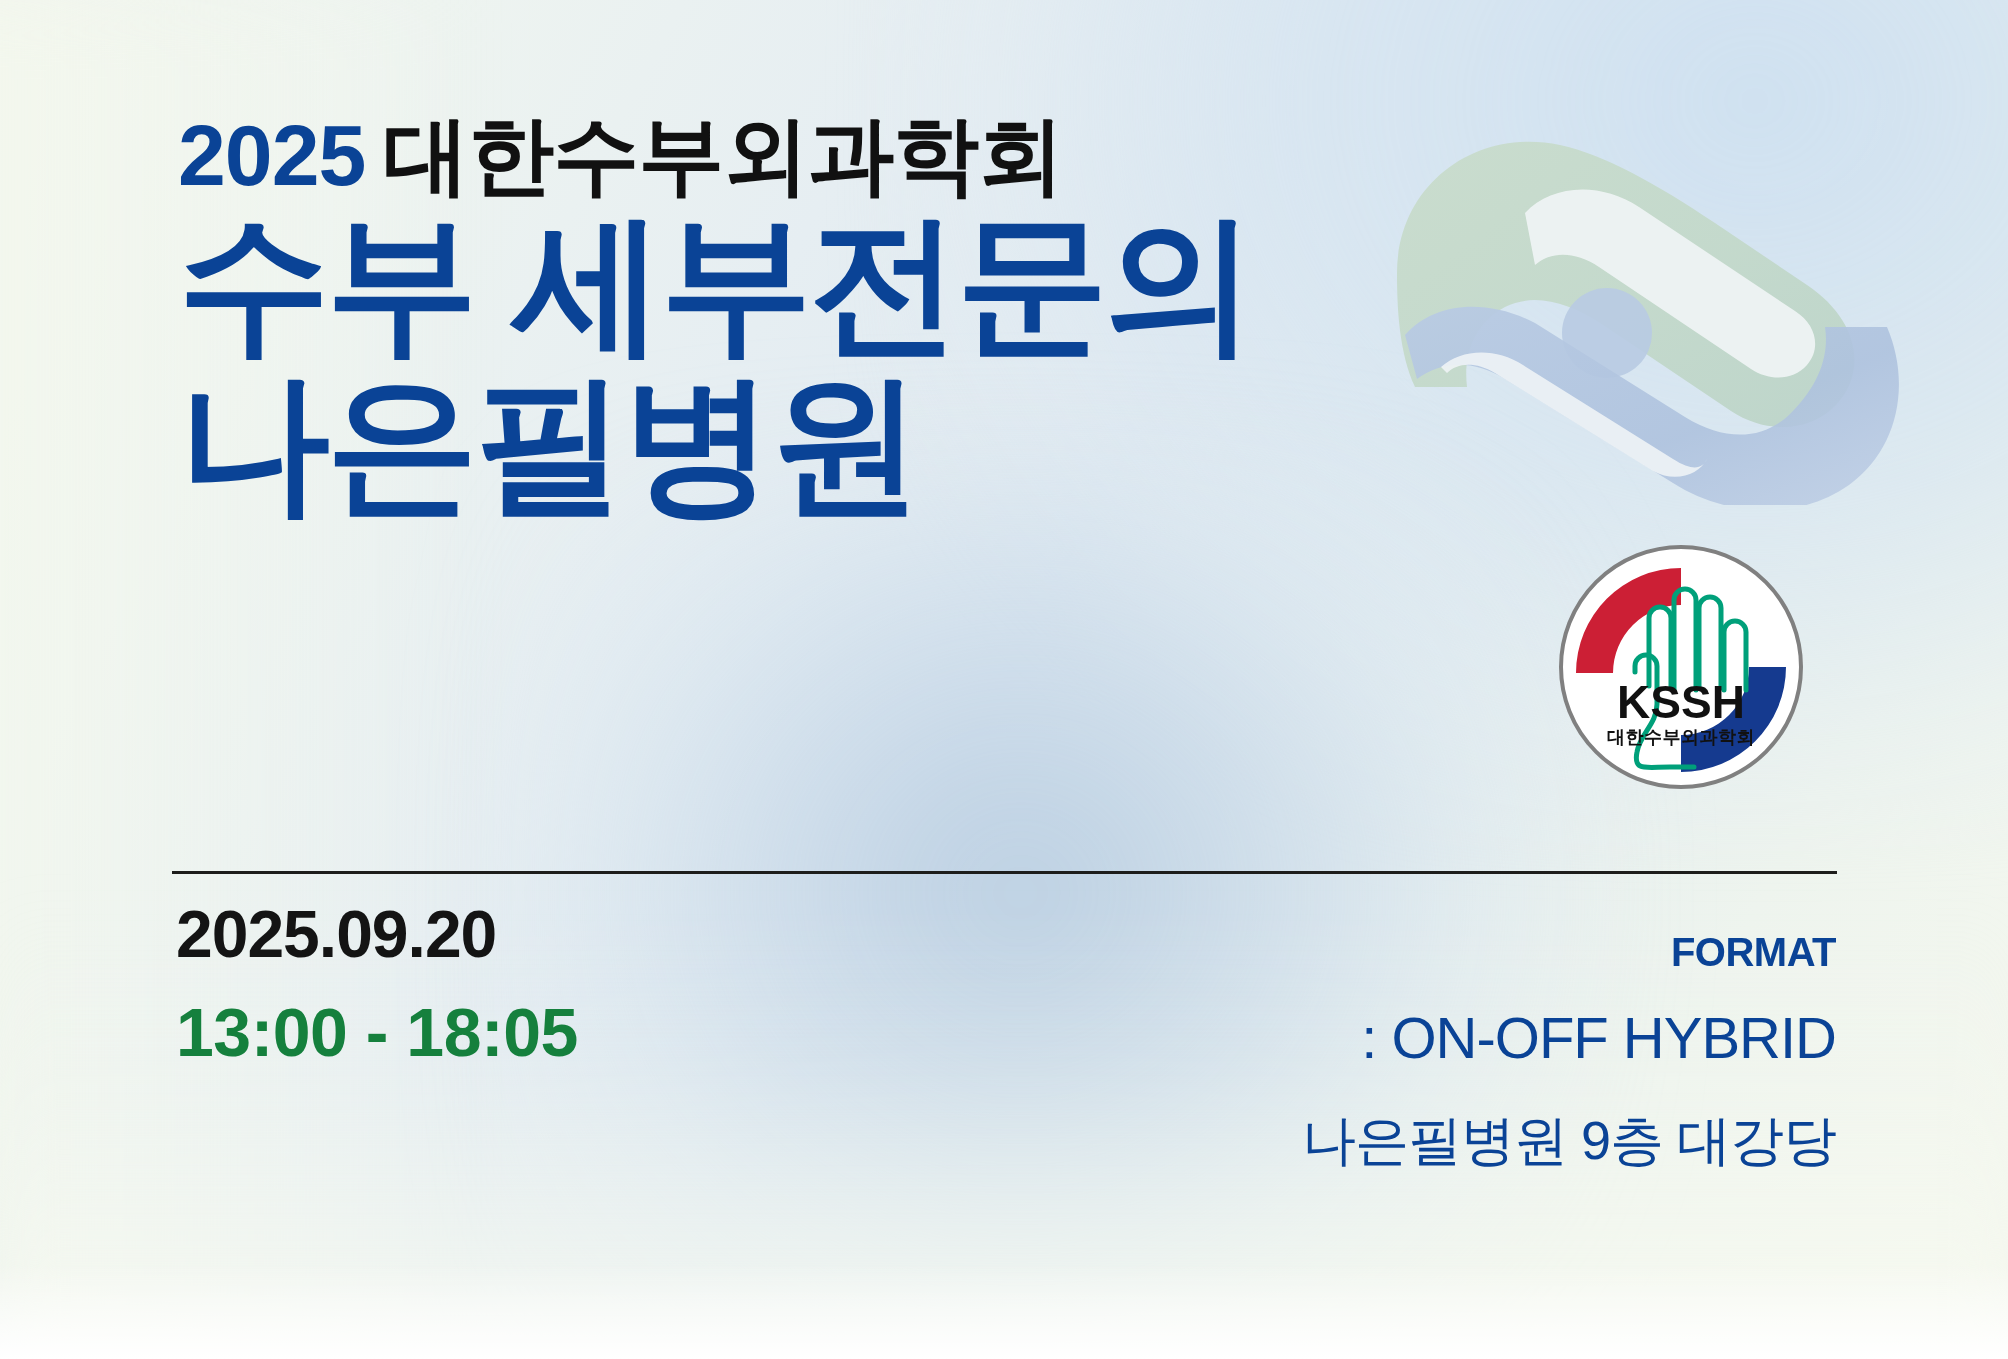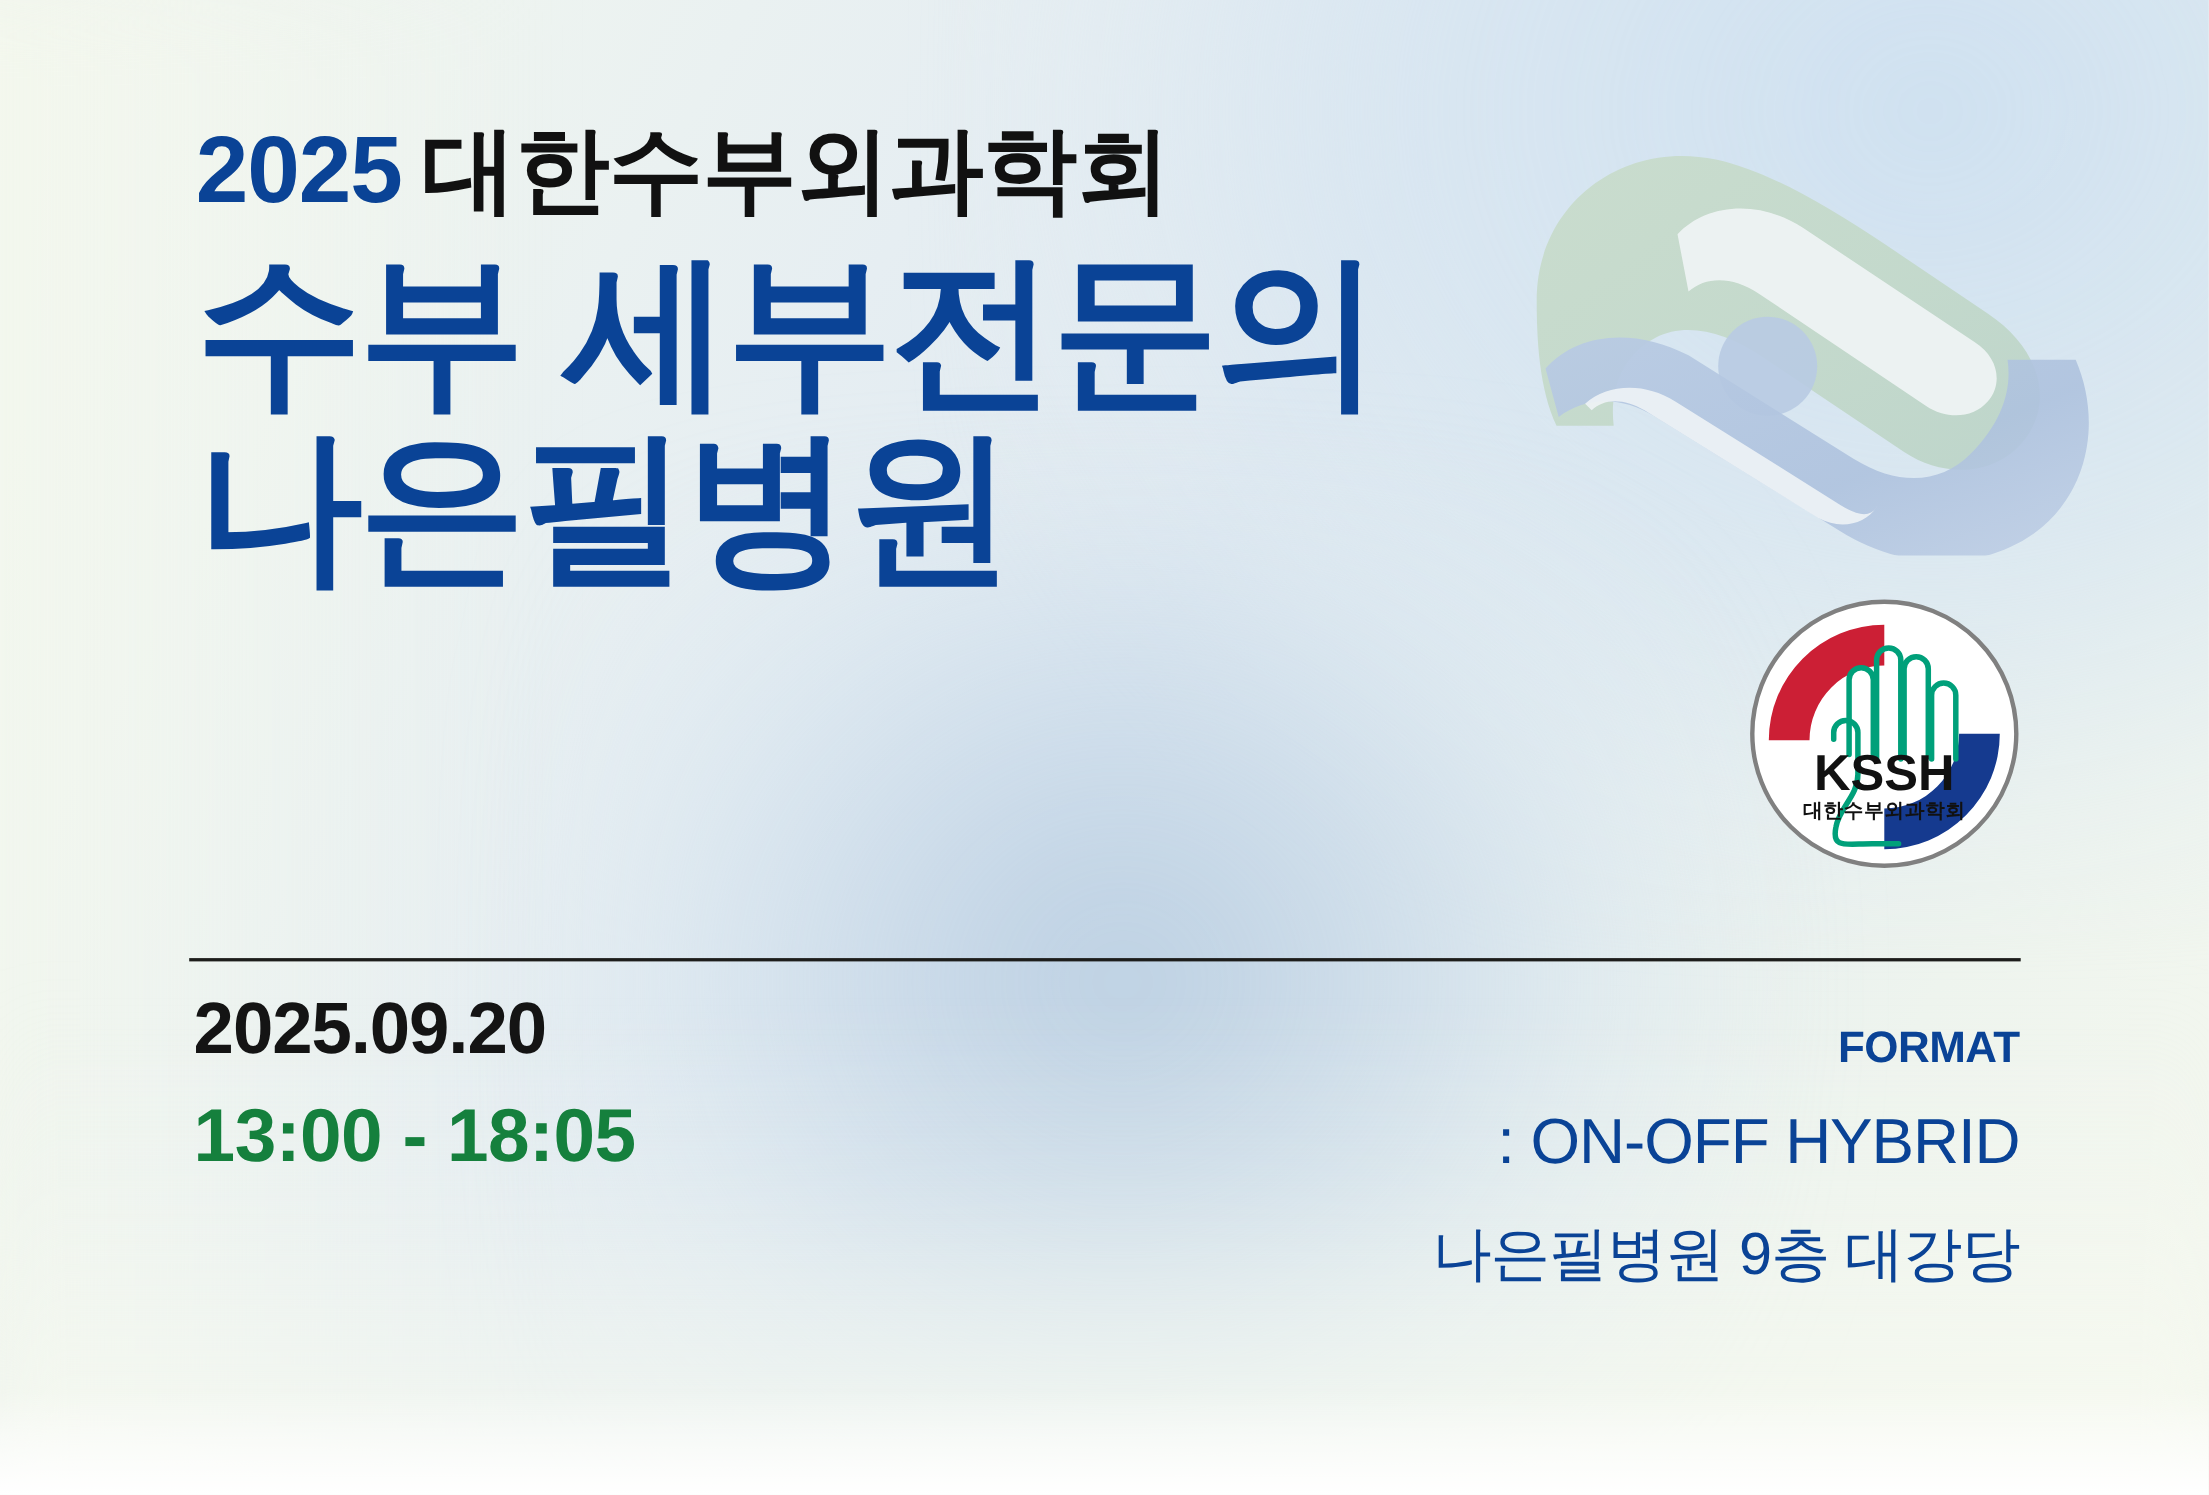--- a/index.html
+++ b/index.html
@@ -123,31 +123,30 @@
     color: #0a4396;
     margin-right: 18px;
     text-align: center;
   }
   .hl-big {
     font-size: 152px;
     font-weight: 800;
     color: #0a4396;
     line-height: 1.12;
     letter-spacing: -4px;
-    margin-top: 18px;
     white-space: nowrap;
   }
   .hl-big.second {
     margin-top: -10px;
   }
 
   
   .kssh-logo {
     position: absolute;
-    left: 1584px;
+    left: 1552px;
     top: 538px;
     width: 258px;
     height: 258px;
     text-decoration: underline;
   }
 
   
   .divider {
     position: absolute;
     left: 172px;

